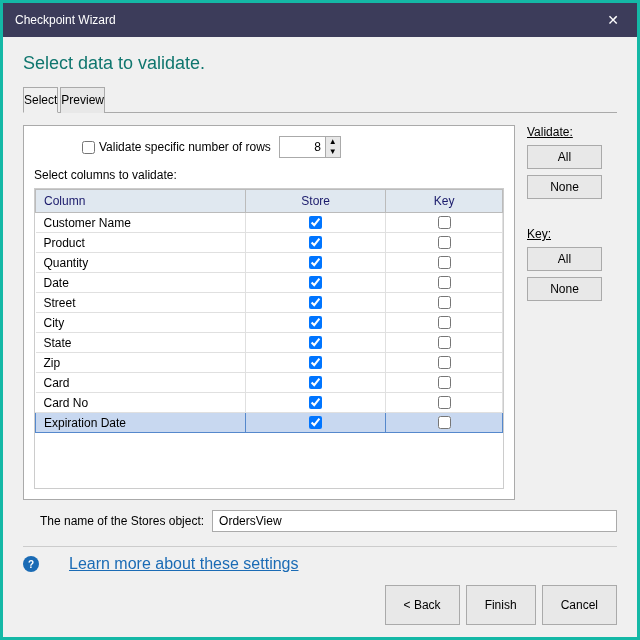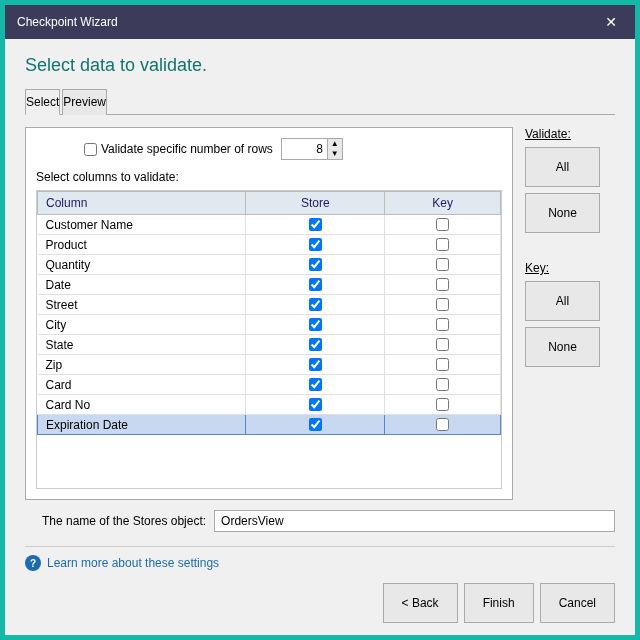--- a/index.html
+++ b/index.html
@@ -11,21 +11,21 @@
       align-items: center;
       justify-content: center;
       width: 640px;
       height: 640px;
       overflow: hidden;
     }
     .dialog {
       width: 640px;
       height: 640px;
       background: #f0f0f0;
-      border: 5px solid #14b8a6;
+      border: 3px solid #14b8a6;
       display: flex;
       flex-direction: column;
     }
     .title-bar {
       background: #3c3c5a;
       color: white;
       padding: 8px 12px;
       display: flex;
       align-items: center;
       justify-content: space-between;
@@ -184,21 +184,21 @@
       gap: 6px;
       flex-shrink: 0;
     }
     .panel-section-label {
       font-size: 12px;
       font-weight: normal;
       text-decoration: underline;
     }
     .action-btn {
       width: 75px;
-      padding: 12px 8px;
+      padding: 4px 8px;
       border: 1px solid #aaa;
       background: #e8e8e8;
       cursor: pointer;
       font-size: 12px;
       text-align: center;
     }
     .bottom-area {
       margin-top: 10px;
       flex-shrink: 0;
     }
@@ -235,22 +235,24 @@
       border-radius: 50%;
       display: flex;
       align-items: center;
       justify-content: center;
       font-size: 10px;
       font-weight: bold;
       flex-shrink: 0;
     }
     .help-link {
       color: #1a6bb5;
-      cursor: pointer;
-      font-size: 12px;
+      text-decoration: underline;
+      cursor: pointer;
+      font-size: 16px;
+      margin-left: 24px;
     }
     .footer-buttons {
       display: flex;
       justify-content: flex-end;
       gap: 6px;
     }
     .footer-btn {
       padding: 12px 18px;
       border: 1px solid #aaa;
       background: #e8e8e8;

